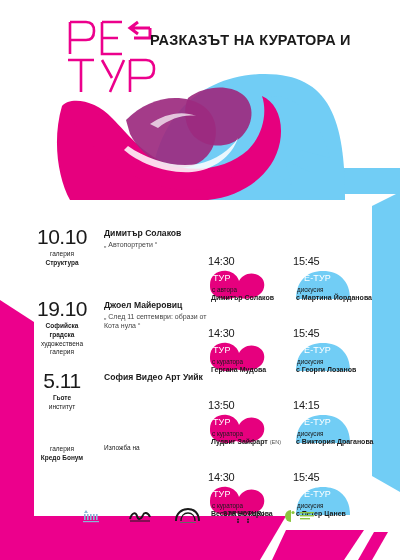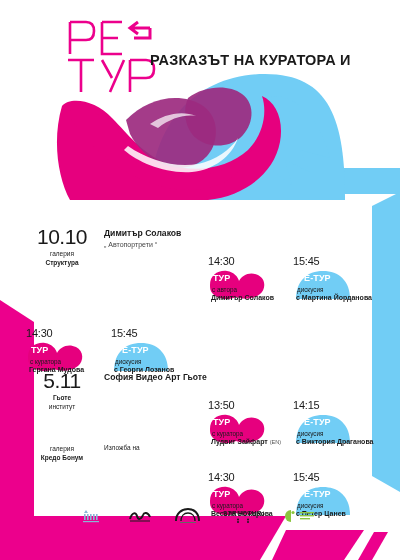--- a/index.html
+++ b/index.html
@@ -68,21 +68,21 @@
   .logo-mark {
     position: absolute;
     left: 64px; top: 14px;
     width: 92px; height: 80px;
     z-index: 6;
   }
   .logo-mark svg { display: block; }
 
   .title-block {
     position: absolute;
-    left: 150px; top: 52px;
+    left: 150px; top: 32px;
     width: 250px;
     z-index: 6;
   }
   .title-line1 {
     font-size: 14.5px;
     font-weight: bold;
     letter-spacing: 0.2px;
     color: #1a1a1a;
     line-height: 1.22;
     white-space: nowrap;
@@ -188,21 +188,21 @@
   }
   .blob-svg {
     position: absolute;
     left: 0; top: 0;
     width: 60px; height: 34px;
   }
   .blob-label {
     position: absolute;
     left: 5px; top: 5px;
     font-size: 9px;
-    font-weight: bold;
+    font-weight: normal;
     color: #ffffff;
     letter-spacing: 0.1px;
     z-index: 2;
     line-height: 1;
   }
   .slot-role {
     position: absolute;
     left: 4px; top: 17px;
     font-size: 6.3px;
     color: #1a1a1a;
@@ -339,20 +339,34 @@
             <path d="M8 30 C10 24 14 22 18 25 C22 28 24 30 24 30 Z" fill="#71cdf5"></path>
           </svg>
           <div class="blob-label">РЕ-ТУР</div>
           <div class="slot-role">дискусия</div>
           <div class="slot-person"><span>с Мартина Йорданова</span> <span class="lang"></span></div>
         </div>
       </div>
     </div>
 
     <div class="event-row">
+      <div class="col-date">
+        <div class="date-num">19.10</div>
+        <div class="venue">
+          <div class="vb">Софийска</div>
+          <div class="vb">градска</div>
+          <div>художествена</div>
+          <div>галерия</div>
+        </div>
+      </div>
+      <div class="col-title">
+        <div class="ev-pre"></div>
+        <div class="ev-artist">Джоел Майеровиц</div>
+        <div class="ev-work">„ След 11 септември: образи от Кота нула “</div>
+      </div>
       <div class="col-slot">
         <div class="slot-time">14:30</div>
         <div class="blob-wrap">
           <svg class="blob-svg" viewBox="0 0 60 34" xmlns="http://www.w3.org/2000/svg" aria-hidden="true">
             <path d="M2 16 C2 6 10 1 19 2 C26 3 30 8 31 12 C34 6 42 2 50 6 C58 10 58 20 52 25 C46 30 36 31 28 28 C20 32 10 30 5 25 C2 22 2 19 2 16 Z" fill="#e6007e"></path>
           </svg>
           <div class="blob-label">ТУР</div>
           <div class="slot-role">с куратора</div>
           <div class="slot-person"><span>Гергана Мудова</span> <span class="lang"></span></div>
         </div>
@@ -376,21 +390,21 @@
         <div class="date-num">5.11</div>
         <div class="venue">
           <div class="vb">Гьоте</div>
           <div>институт</div>
           <div></div>
           <div></div>
         </div>
       </div>
       <div class="col-title">
         <div class="ev-pre"></div>
-        <div class="ev-artist">София Видео Арт Гьоте</div>
+        <div class="ev-artist">София Видео Арт Уийк</div>
         <div class="ev-work"></div>
       </div>
       <div class="col-slot">
         <div class="slot-time">13:50</div>
         <div class="blob-wrap">
           <svg class="blob-svg" viewBox="0 0 60 34" xmlns="http://www.w3.org/2000/svg" aria-hidden="true">
             <path d="M2 16 C2 6 10 1 19 2 C26 3 30 8 31 12 C34 6 42 2 50 6 C58 10 58 20 52 25 C46 30 36 31 28 28 C20 32 10 30 5 25 C2 22 2 19 2 16 Z" fill="#e6007e"></path>
           </svg>
           <div class="blob-label">ТУР</div>
           <div class="slot-role">с куратора</div>

